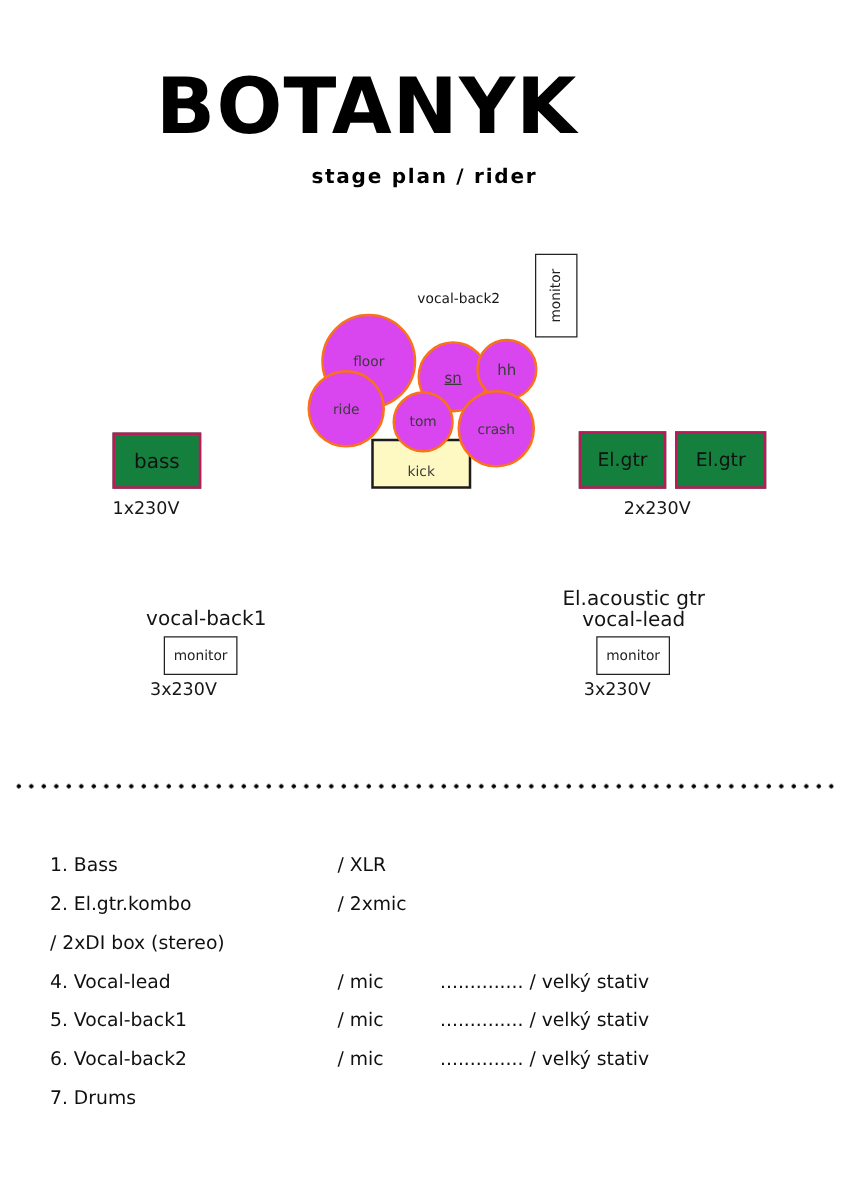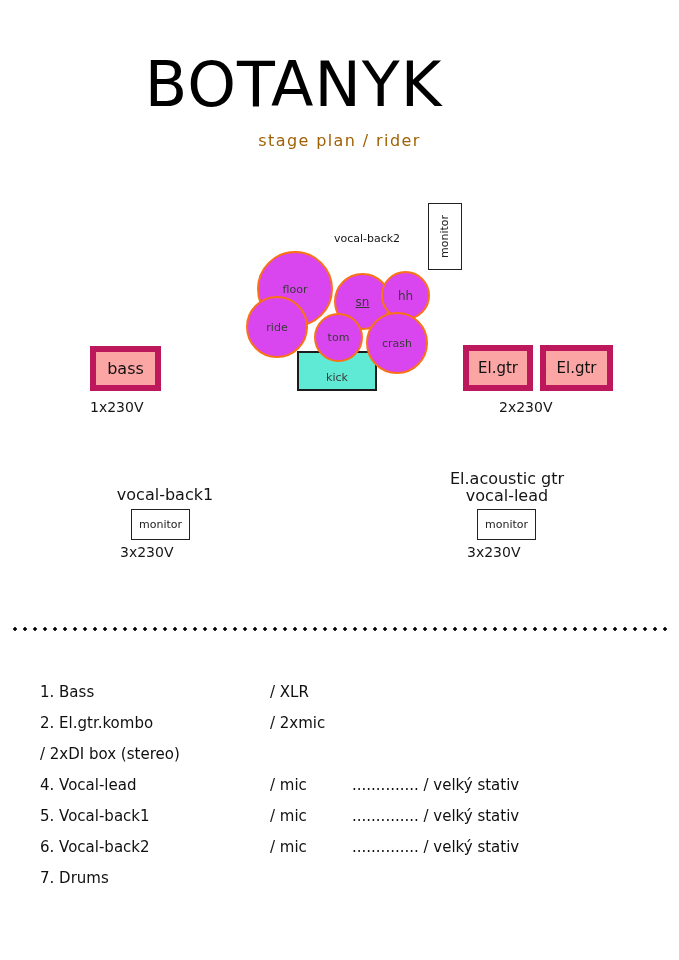--- a/index.html
+++ b/index.html
@@ -3,41 +3,41 @@
 <meta charset="utf-8">
 <style>
   * { margin:0; padding:0; box-sizing:border-box; }
   html,body { background:#ffffff; }
   body {
     width:679px; height:960px; position:relative; overflow:hidden;
     font-family:"DejaVu Sans", "Liberation Sans", sans-serif; color:#111;
   }
   .title {
     position:absolute; top:54px; left:0; width:587px; text-align:center;
-    font-size:62px; font-weight:normal; letter-spacing:1px; color:#000; line-height:1;
+    font-size:62px; font-weight:bold; letter-spacing:1px; color:#000; line-height:1;
   }
   .subtitle {
     position:absolute; top:131px; left:0; width:679px; text-align:center;
-    font-size:16px; letter-spacing:1.4px; color:#a16207;
+    font-size:16px; letter-spacing:1.4px; color:#000000;font-weight:bold;
   }
   .stage-label { position:absolute; text-align:center; font-size:16px; color:#141414; }
   .vb2 { font-size:11px; }
   .circle {
     position:absolute; border:2px solid #f97316; border-radius:50%; background:#d946ef;
     display:flex; align-items:center; justify-content:center;
     font-size:11px; color:#3a3a3a;
   }
   .snhh { font-size:12px; }
   .kickbox {
-    position:absolute; border:2px solid #1c1c1c; background:#5eead4;
+    position:absolute; border:2px solid #1c1c1c; background:#fef9c3;
     display:flex; align-items:flex-end; justify-content:center; padding-bottom:5px;
     font-size:11px; color:#3a3a3a;
   }
   .gearbox {
-    position:absolute; border:6px solid #be185d; background:#fca5a5;
+    position:absolute; border:2px solid #be185d; background:#15803d;
     display:flex; align-items:center; justify-content:center; font-size:16px; color:#111;
   }
   .monitorbox {
     position:absolute; border:1.5px solid #222; background:#fff;
     display:flex; align-items:center; justify-content:center; font-size:11px; color:#222;
   }
   .vtext { transform:rotate(-90deg); white-space:nowrap; }
   .power { position:absolute; font-size:14px; text-align:left; color:#161616; }
   .divider {
     position:absolute; top:627px; left:13px; width:654px; height:4px;

